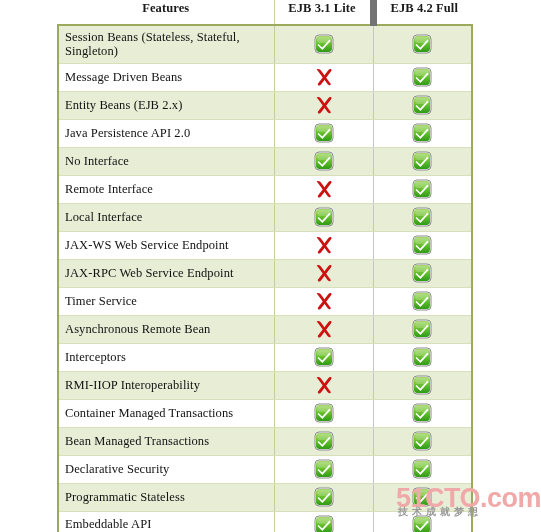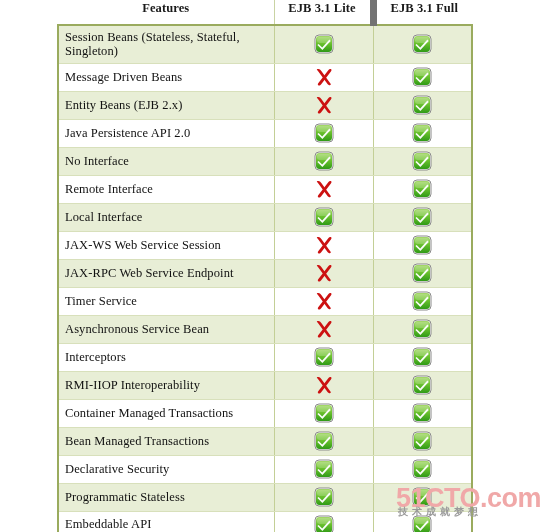--- a/index.html
+++ b/index.html
@@ -135,21 +135,21 @@
   <table class="compat">
     <colgroup>
       <col class="c-feature">
       <col class="c-lite">
       <col class="c-full">
     </colgroup>
     <thead>
       <tr>
         <th class="th-feature">Features</th>
         <th class="th-lite">EJB 3.1 Lite</th>
-        <th class="th-full">EJB 3.1 Full</th>
+        <th class="th-full">EJB 4.2 Full</th>
       </tr>
     </thead>
     <tbody id="tbody">
         <tr class="alt tall">
           <td class="feature first">Session Beans (Stateless, Stateful, Singleton)</td>
           <td class="mark"><span class="icon-check"><svg width="20" height="20" viewBox="0 0 20 20" xmlns="http://www.w3.org/2000/svg">
                 <defs>
                   <linearGradient id="gchk" x1="0" y1="0" x2="0" y2="1">
                     <stop offset="0%" stop-color="#a5d86a"></stop>
                     <stop offset="45%" stop-color="#6cc22e"></stop>
@@ -322,21 +322,21 @@
                     <stop offset="100%" stop-color="#2f9a16"></stop>
                   </linearGradient>
                 </defs>
                 <rect x="1" y="1" width="18" height="18" rx="4" ry="4" fill="#ffffff" stroke="#8a8a8a" stroke-width="1"></rect>
                 <rect x="2" y="2" width="16" height="16" rx="3.4" ry="3.4" fill="url(#gchk)"></rect>
                 <path d="M4.6 9.9 L8.2 13.6 L15.4 5.6 L16.6 7.0 L8.4 16.1 L3.4 11.1 Z" fill="#ffffff" opacity="0.97"></path>
                 <rect x="3" y="3" width="14" height="6" rx="2.4" ry="2.4" fill="#ffffff" opacity="0.20"></rect>
               </svg></span></td>
         </tr>
         <tr class="plain">
-          <td class="feature first">JAX-WS Web Service Session</td>
+          <td class="feature first">JAX-WS Web Service Endpoint</td>
           <td class="mark"><span class="icon-x"><svg width="22" height="20" viewBox="0 0 22 20" xmlns="http://www.w3.org/2000/svg">
                 <g fill="#cc1111">
                   <path d="M4.0 2.2 C6.0 1.4 7.2 2.4 8.3 4.0 L17.6 16.8 C18.2 17.7 17.4 18.6 16.2 18.2 C15.0 17.8 14.3 16.7 13.6 15.7 L4.6 3.6 C4.1 3.0 3.6 2.5 4.0 2.2 Z"></path>
                   <path d="M17.8 2.1 C18.9 2.5 18.6 3.5 17.9 4.5 L8.2 17.2 C7.4 18.2 6.2 18.8 5.2 18.2 C4.3 17.6 5.0 16.6 5.8 15.6 L15.3 3.3 C16.0 2.4 16.9 1.8 17.8 2.1 Z"></path>
                 </g>
               </svg></span></td>
           <td class="mark edge"><span class="icon-check"><svg width="20" height="20" viewBox="0 0 20 20" xmlns="http://www.w3.org/2000/svg">
                 <defs>
                   <linearGradient id="gchk" x1="0" y1="0" x2="0" y2="1">
                     <stop offset="0%" stop-color="#a5d86a"></stop>
@@ -388,21 +388,21 @@
                     <stop offset="100%" stop-color="#2f9a16"></stop>
                   </linearGradient>
                 </defs>
                 <rect x="1" y="1" width="18" height="18" rx="4" ry="4" fill="#ffffff" stroke="#8a8a8a" stroke-width="1"></rect>
                 <rect x="2" y="2" width="16" height="16" rx="3.4" ry="3.4" fill="url(#gchk)"></rect>
                 <path d="M4.6 9.9 L8.2 13.6 L15.4 5.6 L16.6 7.0 L8.4 16.1 L3.4 11.1 Z" fill="#ffffff" opacity="0.97"></path>
                 <rect x="3" y="3" width="14" height="6" rx="2.4" ry="2.4" fill="#ffffff" opacity="0.20"></rect>
               </svg></span></td>
         </tr>
         <tr class="alt">
-          <td class="feature first">Asynchronous Service Bean</td>
+          <td class="feature first">Asynchronous Remote Bean</td>
           <td class="mark"><span class="icon-x"><svg width="22" height="20" viewBox="0 0 22 20" xmlns="http://www.w3.org/2000/svg">
                 <g fill="#cc1111">
                   <path d="M4.0 2.2 C6.0 1.4 7.2 2.4 8.3 4.0 L17.6 16.8 C18.2 17.7 17.4 18.6 16.2 18.2 C15.0 17.8 14.3 16.7 13.6 15.7 L4.6 3.6 C4.1 3.0 3.6 2.5 4.0 2.2 Z"></path>
                   <path d="M17.8 2.1 C18.9 2.5 18.6 3.5 17.9 4.5 L8.2 17.2 C7.4 18.2 6.2 18.8 5.2 18.2 C4.3 17.6 5.0 16.6 5.8 15.6 L15.3 3.3 C16.0 2.4 16.9 1.8 17.8 2.1 Z"></path>
                 </g>
               </svg></span></td>
           <td class="mark edge"><span class="icon-check"><svg width="20" height="20" viewBox="0 0 20 20" xmlns="http://www.w3.org/2000/svg">
                 <defs>
                   <linearGradient id="gchk" x1="0" y1="0" x2="0" y2="1">
                     <stop offset="0%" stop-color="#a5d86a"></stop>

